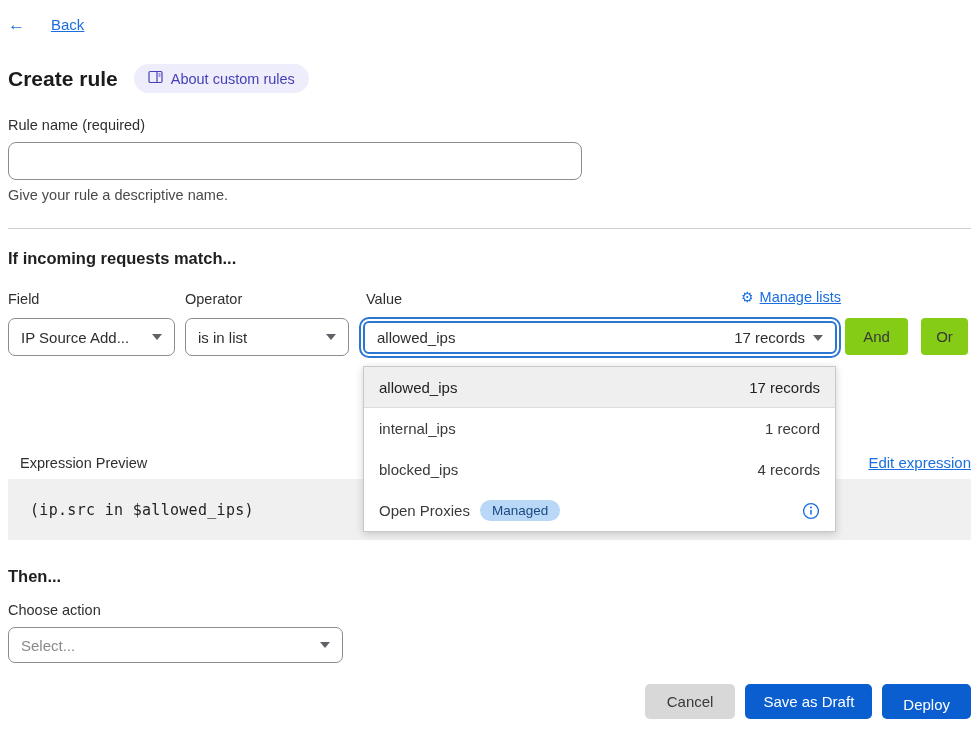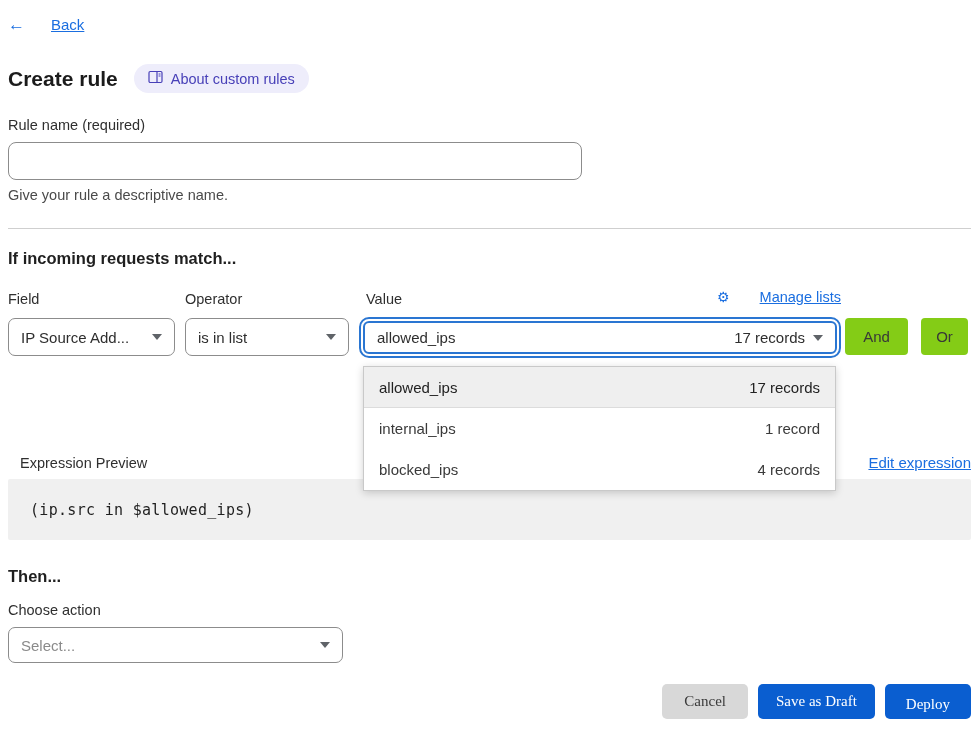--- a/index.html
+++ b/index.html
@@ -49,21 +49,21 @@
   .col-label { top: 291px; font-size: 14.5px; color: #2f2f2f; }
   #field-label { left: 8px; }
   #operator-label { left: 185px; }
   #value-label { left: 366px; }
 
   #manage-lists {
     top: 289px; right: 138px;
     display: flex; align-items: center; gap: 6px;
     color: #1a6ee0; font-size: 14.5px; cursor: pointer; text-decoration: none;
   }
-  #manage-lists .lbl { text-decoration: underline; margin-left: 24px; }
+  #manage-lists .lbl { text-decoration: underline; }
   #manage-lists .gear { font-size: 14px; line-height: 1; }
 
   .select {
     border: 1px solid #8c8c8c; border-radius: 7px; background: #fff;
     display: flex; align-items: center; justify-content: space-between;
     padding: 0 12px; font-size: 15px; color: #2e2e2e; cursor: pointer;
   }
   .chevron {
     width: 0; height: 0;
     border-left: 5px solid transparent; border-right: 5px solid transparent;
@@ -128,21 +128,21 @@
   #then-heading { left: 8px; top: 567px; font-size: 16.5px; font-weight: bold; color: #1f1f1f; }
   #choose-action-label { left: 8px; top: 602px; font-size: 14.5px; color: #2f2f2f; }
   #action-select { left: 8px; top: 627px; width: 335px; height: 36px; }
   #action-select .placeholder { color: #8a8a8a; }
 
   
   #footer-buttons { top: 684px; right: 8px; display: flex; gap: 10px; }
   .btn {
     height: 35px; border: none; border-radius: 5px;
     font-size: 15px; cursor: pointer;
-    font-family: Liberation Serif, serif;
+    font-family: Liberation Sans, sans-serif;
   }
   .btn-gray { background: #d8d8d8; color: #3a3a3a; padding: 0 22px; }
   .btn-blue { background: #0a5ed0; color: #ffffff; }
   #save-draft-button { padding: 0 18px; }
   #deploy-button { padding: 12px 21px; }
 </style>
 </head>
 <body>
 
 <a class="abs" id="back-link">
@@ -207,20 +207,33 @@
     <span>17 records</span>
   </div>
   <div class="dd-row">
     <span>internal_ips</span>
     <span>1 record</span>
   </div>
   <div class="dd-row">
     <span>blocked_ips</span>
     <span>4 records</span>
   </div>
+  <div class="dd-row">
+    <span class="dd-left">
+      <span>Open Proxies</span>
+      <span class="managed-pill">Managed</span>
+    </span>
+    <button class="info-btn">
+      <svg width="18" height="18" viewBox="0 0 18 18">
+        <circle cx="9" cy="9" r="7.4" fill="none" stroke="#1a6ee0" stroke-width="1.4"></circle>
+        <rect x="8.25" y="7.8" width="1.5" height="5" rx="0.7" fill="#1a6ee0"></rect>
+        <circle cx="9" cy="5.4" r="1" fill="#1a6ee0"></circle>
+      </svg>
+    </button>
+  </div>
 </div>
 
 <div class="abs" id="expr-label">Expression Preview</div>
 <a class="abs" id="edit-expression">Edit expression</a>
 <div class="abs" id="code-box">
   <span id="code-text">(ip.src in $allowed_ips)</span>
 </div>
 
 <div class="abs" id="then-heading">Then...</div>
 <div class="abs" id="choose-action-label">Choose action</div>

